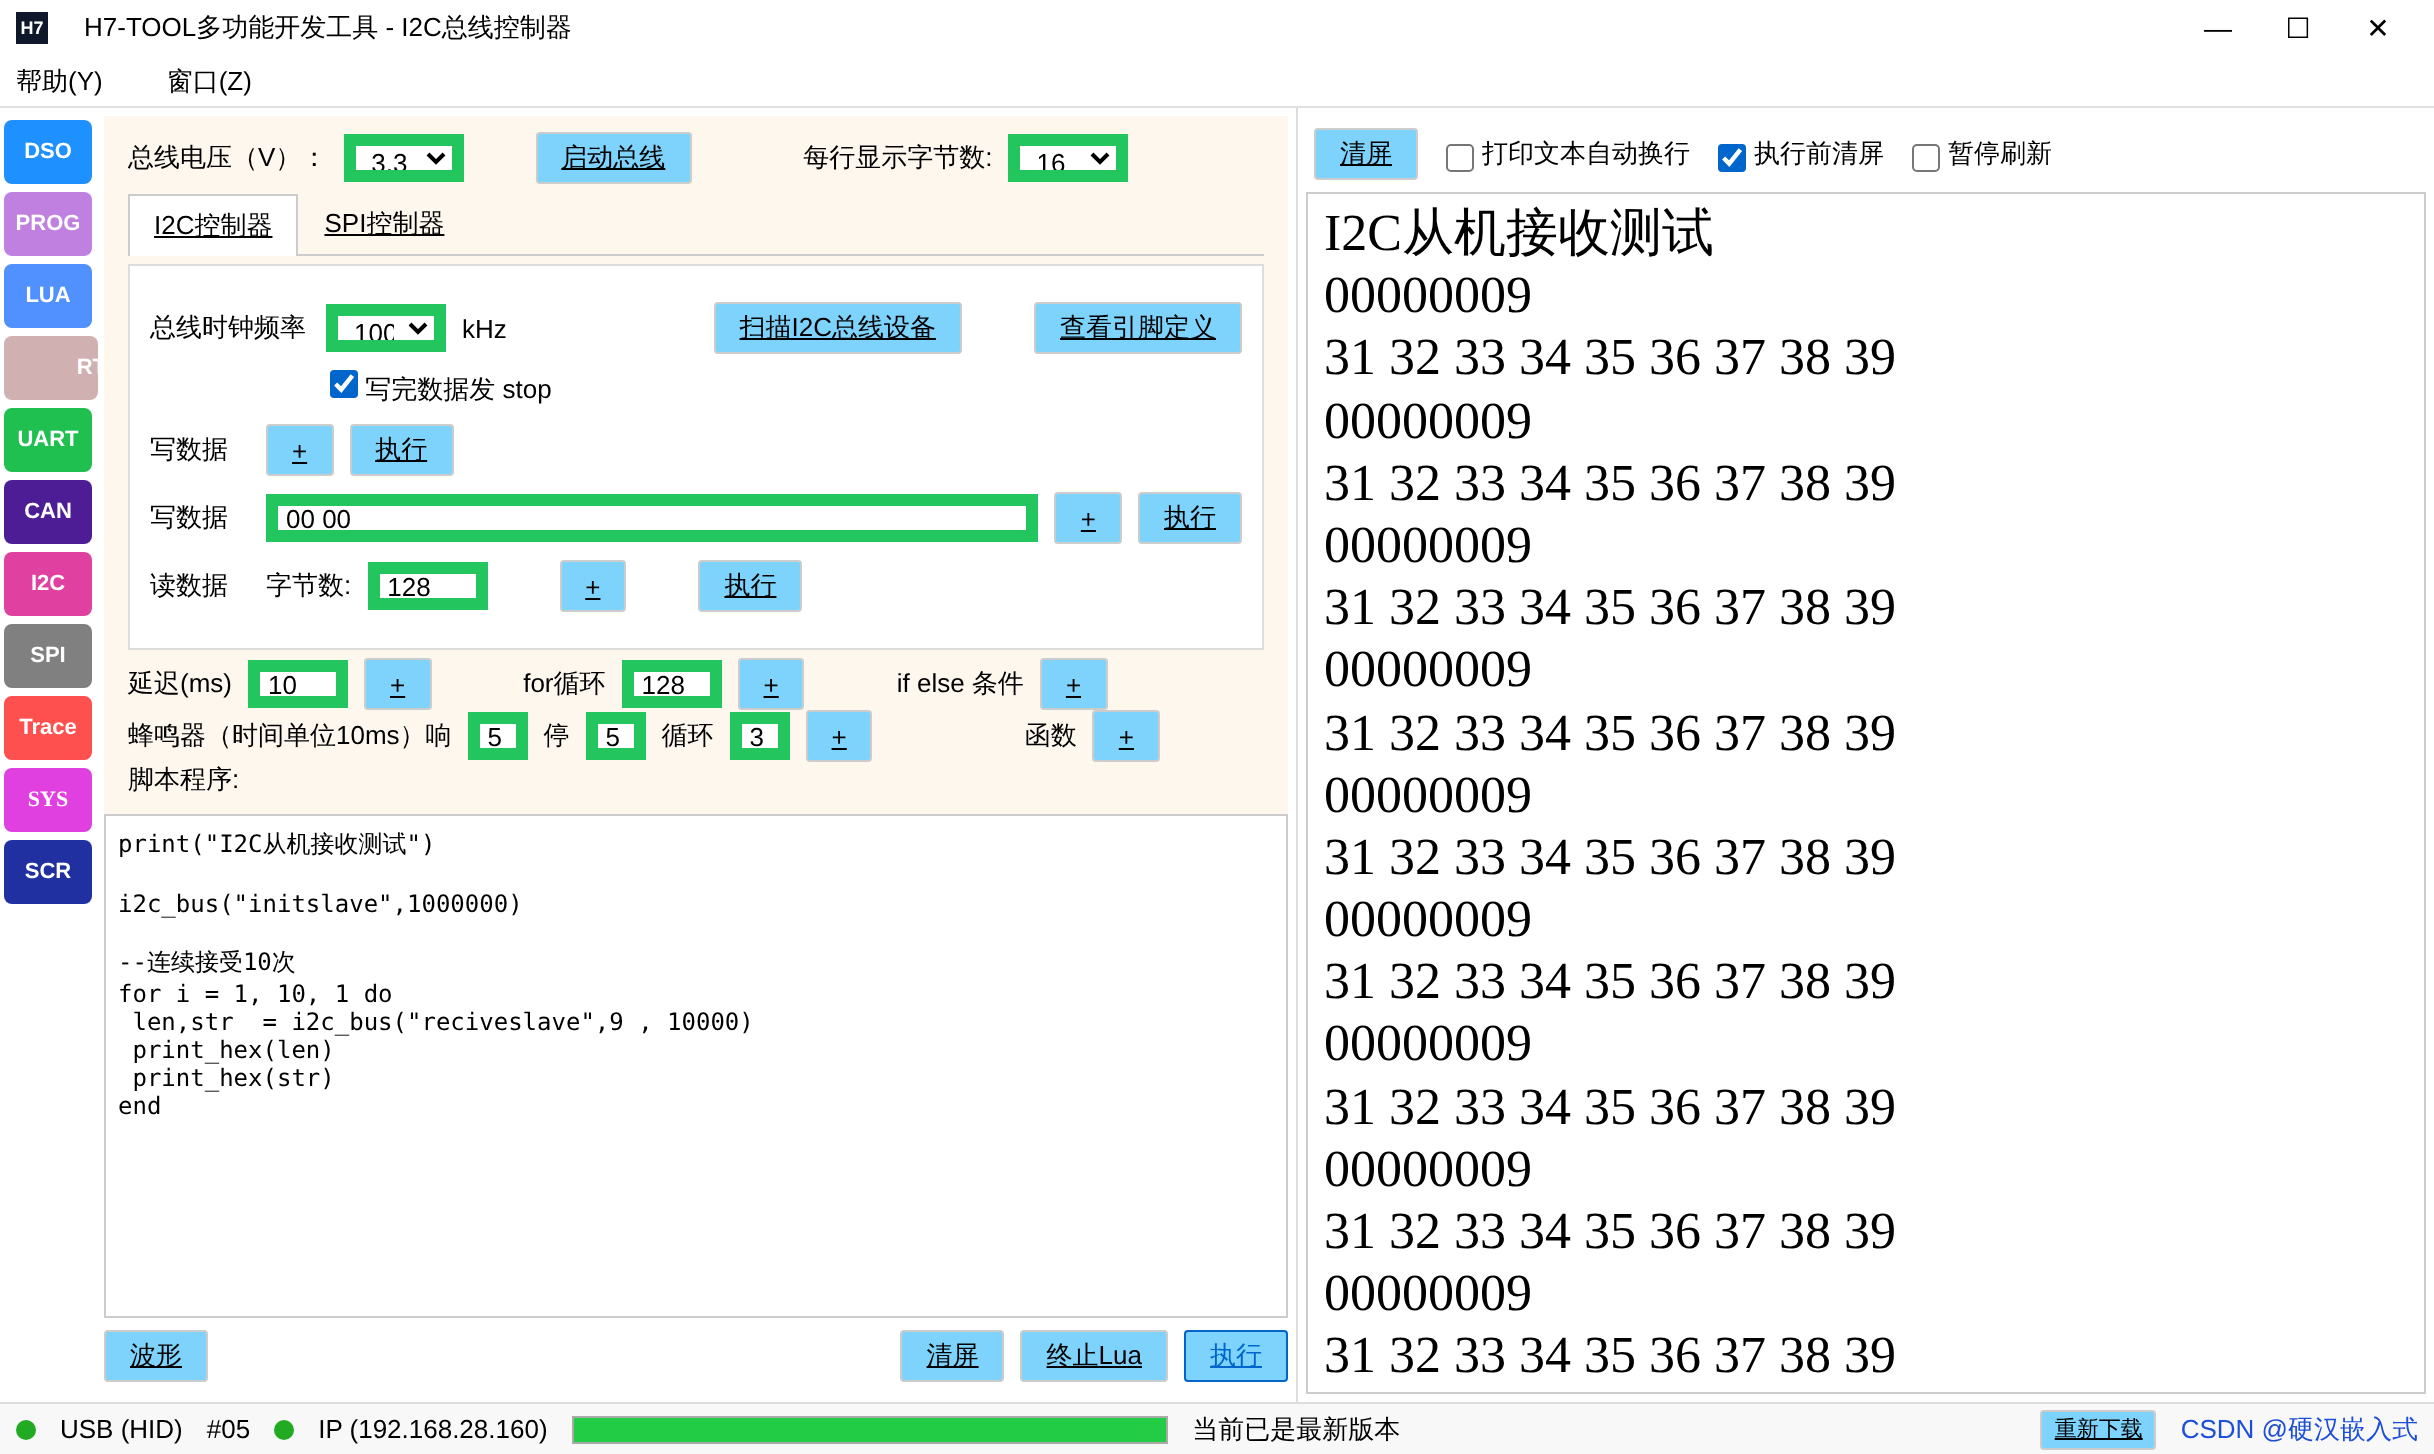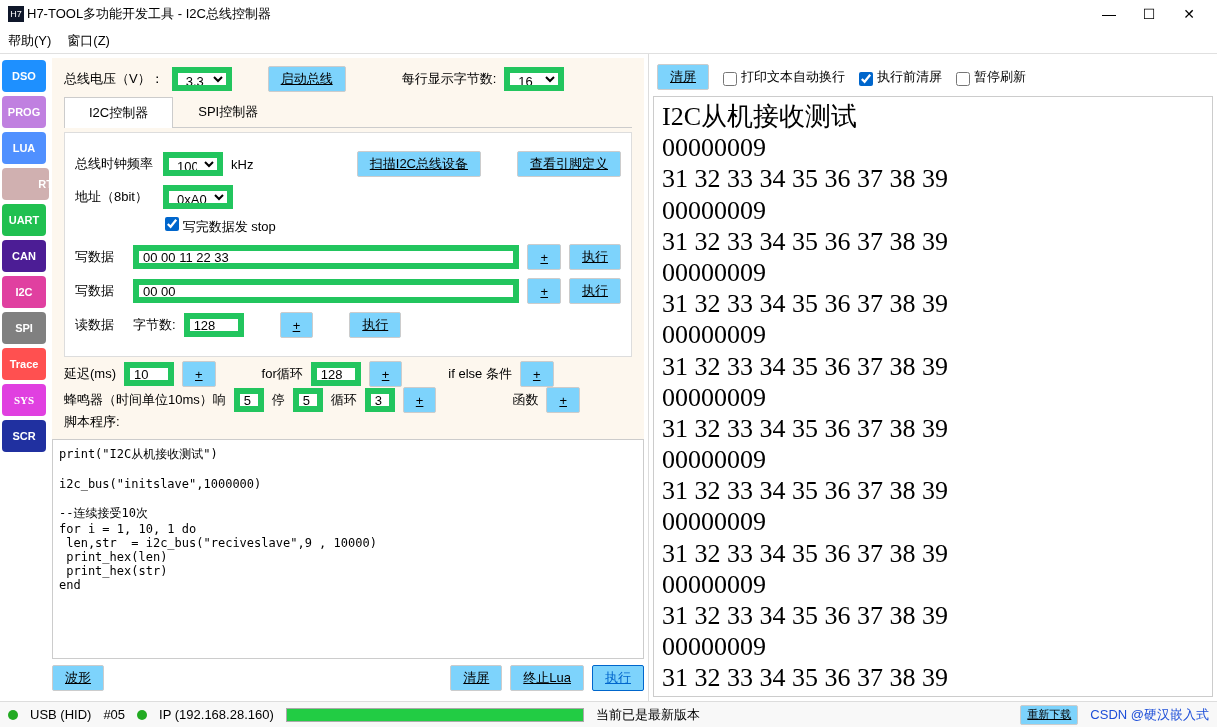--- a/index.html
+++ b/index.html
@@ -1,42 +1,42 @@
 <!DOCTYPE html>
 <html><head>
 <meta charset="utf-8">
 <style>
 * { box-sizing: border-box; margin: 0; padding: 0; font-family: "Microsoft YaHei", sans-serif; font-size: 13px; }
 body { width: 1217px; height: 727px; background: #fff; display: flex; flex-direction: column; overflow: hidden; }
 
 .titlebar { height: 28px; display: flex; align-items: center; padding: 0 8px; background: #fff; }
-.titlebar .icon { width: 16px; height: 16px; background: #0f172a; color: #fff; font-size: 9px; display: flex; align-items: center; justify-content: center; margin-right: 3px; }
+.titlebar .icon { width: 16px; height: 16px; background: #0f172a; color: #fff; font-size: 9px; display: flex; align-items: center; justify-content: center; margin-right: 18px; font-weight: bold; }
 .titlebar .title { flex: 1; }
 .titlebar .winbtn { width: 40px; text-align: center; cursor: pointer; font-size: 14px; }
 
-.menubar { height: 26px; display: flex; align-items: center; padding: 0 8px; gap: 16px; border-bottom: 1px solid #e0e0e0; }
+.menubar { height: 26px; display: flex; align-items: center; padding: 0 8px; gap: 32px; border-bottom: 1px solid #e0e0e0; }
 .menubar span { cursor: pointer; }
 
 .main { flex: 1; display: flex; overflow: hidden; }
 
 .sidebar { width: 48px; display: flex; flex-direction: column; padding-top: 4px; }
 .sidebar .tool { width: 44px; height: 32px; margin: 2px; border-radius: 4px; color: #fff; font-weight: bold; font-size: 11px; display: flex; align-items: center; justify-content: center; cursor: pointer; }
 
 .leftpanel { width: 600px; display: flex; flex-direction: column; padding: 4px; }
 .rightpanel { flex: 1; display: flex; flex-direction: column; padding: 4px; border-left: 1px solid #ddd; }
 
 .row { display: flex; align-items: center; gap: 8px; margin: 0 0; }
 .label { font-size: 13px; }
 
 select, input[type=text] { border: 6px solid #22c55e; height: 24px; padding: 0 4px; background: #fff; }
 select { min-width: 60px; }
 button { border: 1px solid #ccc; background: #7dd3fc; height: 26px; padding: 0 12px; cursor: pointer; border-radius: 2px; text-decoration: underline; }
 
 .tabs { display: flex; border-bottom: 1px solid #ccc; margin-top: 4px; }
-.tabs .tab { padding: 6px 24px; cursor: pointer; border: 1px solid transparent; border-bottom: none; }
+.tabs .tab { padding: 6px 12px; cursor: pointer; border: 1px solid transparent; border-bottom: none; text-decoration: underline; }
 .tabs .tab.active { border-color: #ccc; background: #fff; position: relative; top: 1px; }
 
 .control-section { background: #fdf7ee; padding: 8px 12px; }
 
 .i2c-box { border: 1px solid #ddd; padding: 10px; margin: 4px 0; background: #fff; }
 .i2c-box .row { margin: 8px 0; }
 .wide-input { flex: 1; }
 .script-area { flex: 1; border: 1px solid #ccc; padding: 6px; font-family: monospace; font-size: 12px; white-space: pre; overflow: auto; background: #fff; resize: none; }
 
 .bottom-btns { display: flex; gap: 8px; padding: 6px 0; }
@@ -109,30 +109,25 @@
       <div class="i2c-box">
         <div class="row">
           <span class="label" style="width:80px">总线时钟频率</span>
           <select style="width:60px"><option>100</option></select>
           <span>kHz</span>
           <span style="flex:1"></span>
           <button>扫描I2C总线设备</button>
           <span style="width:20px"></span>
           <button>查看引脚定义</button>
         </div>
-        <div class="row">
-          <span class="label" style="width:80px">地址（8bit）</span>
-          <select><option>0xA0</option></select>
-        </div>
         <div class="row" style="padding-left:90px">
           <label><input type="checkbox" class="chk" checked="" style=""> <span>写完数据发 stop</span></label>
         </div>
         <div class="row">
           <span class="label" style="width:50px">写数据</span>
-          <input type="text" class="wide-input" value="00 00 11 22 33" style="">
           <button>+</button>
           <button>执行</button>
         </div>
         <div class="row">
           <span class="label" style="width:50px">写数据</span>
           <input type="text" class="wide-input" value="00 00" style="">
           <button>+</button>
           <button>执行</button>
         </div>
         <div class="row">

